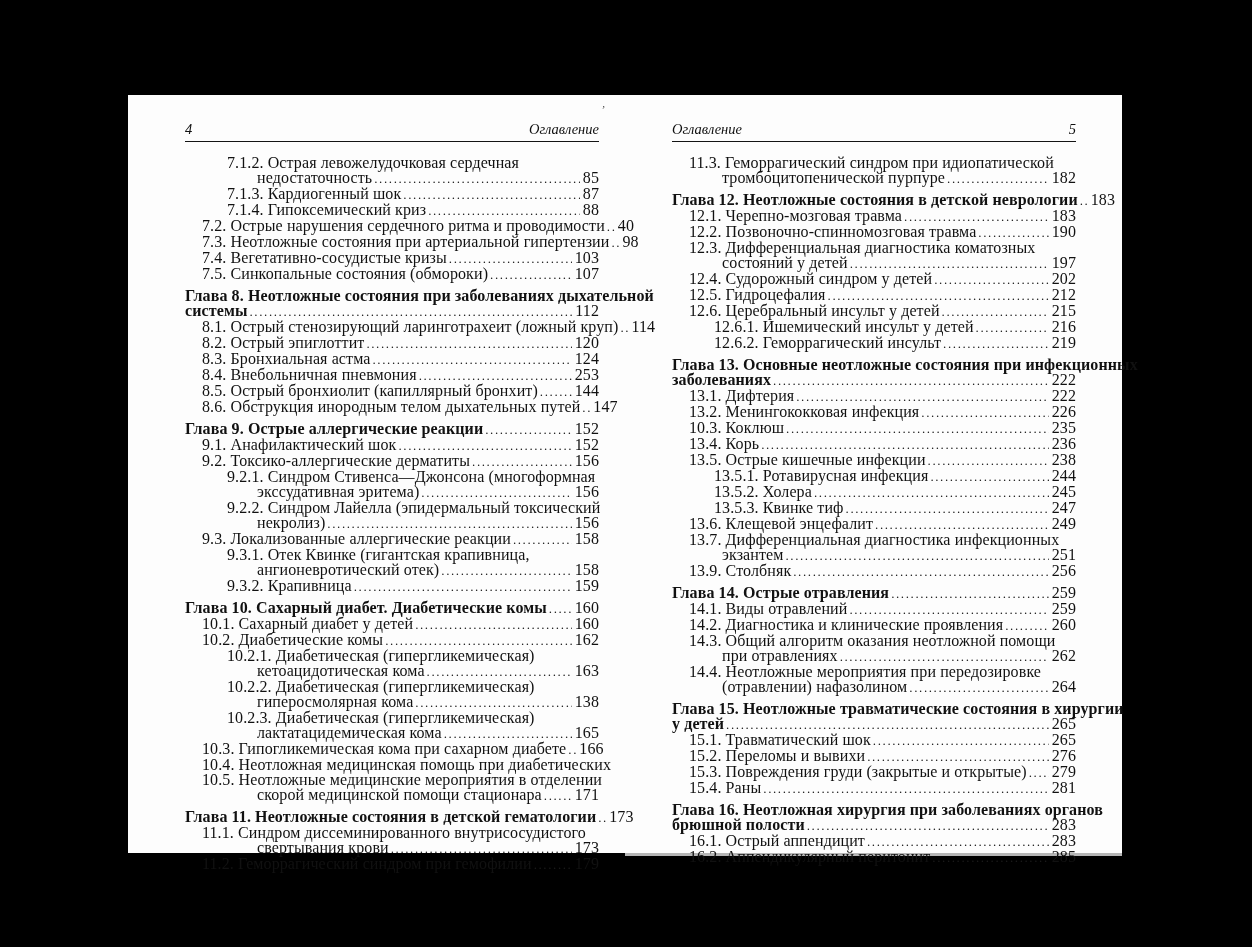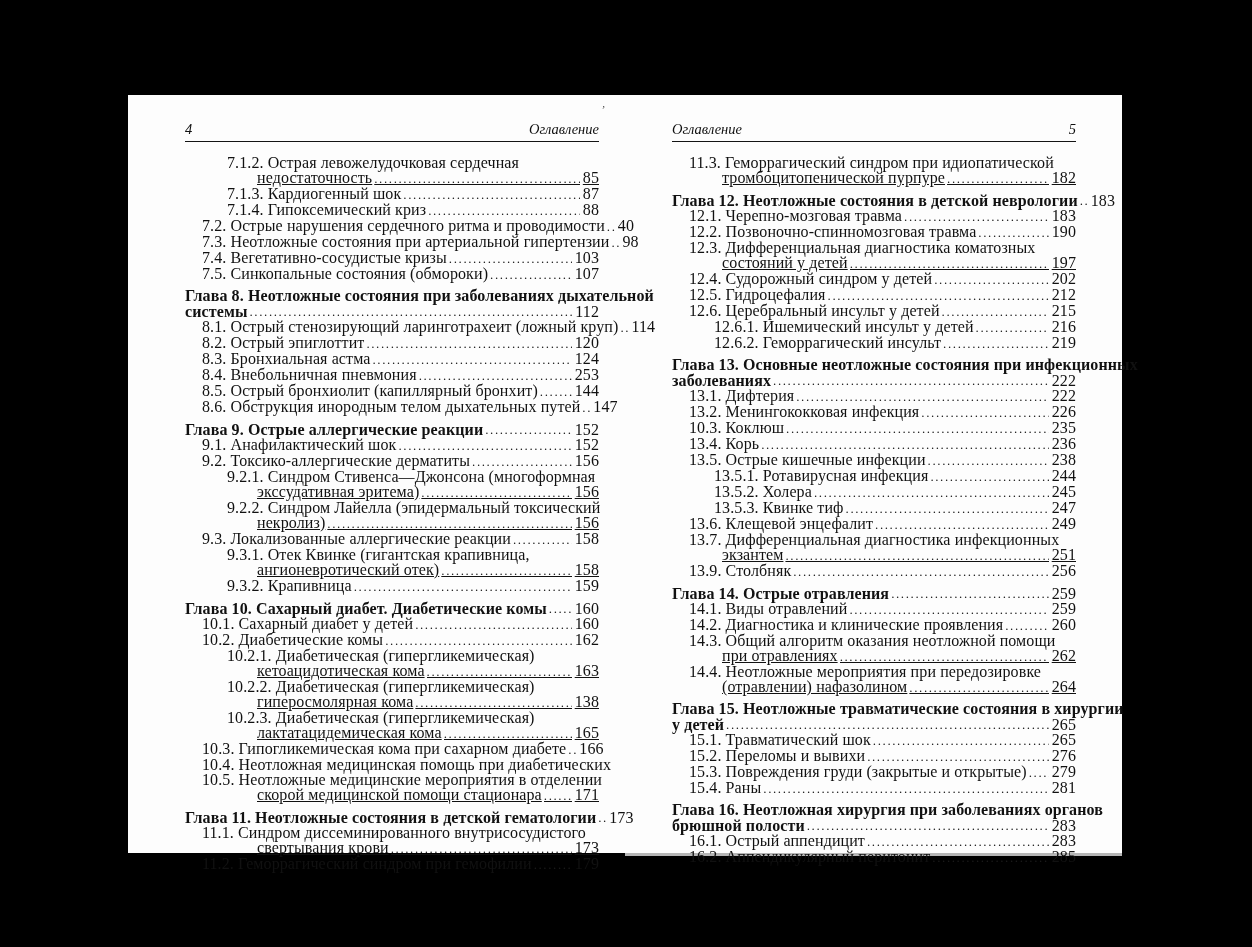--- a/index.html
+++ b/index.html
@@ -18,24 +18,24 @@
   .page-right{padding:26px 46px 0 47px;box-shadow:0 3px 0 #b5b5b5;}
   .page-header{
     display:flex;justify-content:space-between;align-items:baseline;
     font-style:italic;font-size:14.5px;line-height:17px;
     padding-bottom:3px;border-bottom:1.6px solid #141414;margin-bottom:7px;
   }
   .toc{font-size:16px;line-height:15px;letter-spacing:0.1px;margin-top:13px;}
   .entry.chapter{margin-top:6px;font-weight:bold;}
   .line{display:flex;align-items:baseline;white-space:nowrap;}
   .txt{flex-shrink:0;}
-  .lv0{padding-left:0;align-items:center;}
+  .lv0{padding-left:0;}
   .lv1{padding-left:17px;}
   .lv2{padding-left:42px;}
-  .cont{padding-left:72px;text-decoration:underline;}
+  .cont{padding-left:72px;}
   .page-right .cont{padding-left:50px;}
   .leader{flex:1 1 auto;overflow:hidden;margin:0 3px 0 2px;min-width:8px;}
   .leader::after{
     content:"....................................................................................................................";
     letter-spacing:1.6px;font-weight:normal;font-size:13px;color:#1c1c1c;
   }
   .pg{flex-shrink:0;font-weight:normal;}
   .entry.chapter .pg{font-weight:normal;}
   .artifact{
     position:absolute;left:601px;top:103px;font-size:11px;color:#444;

